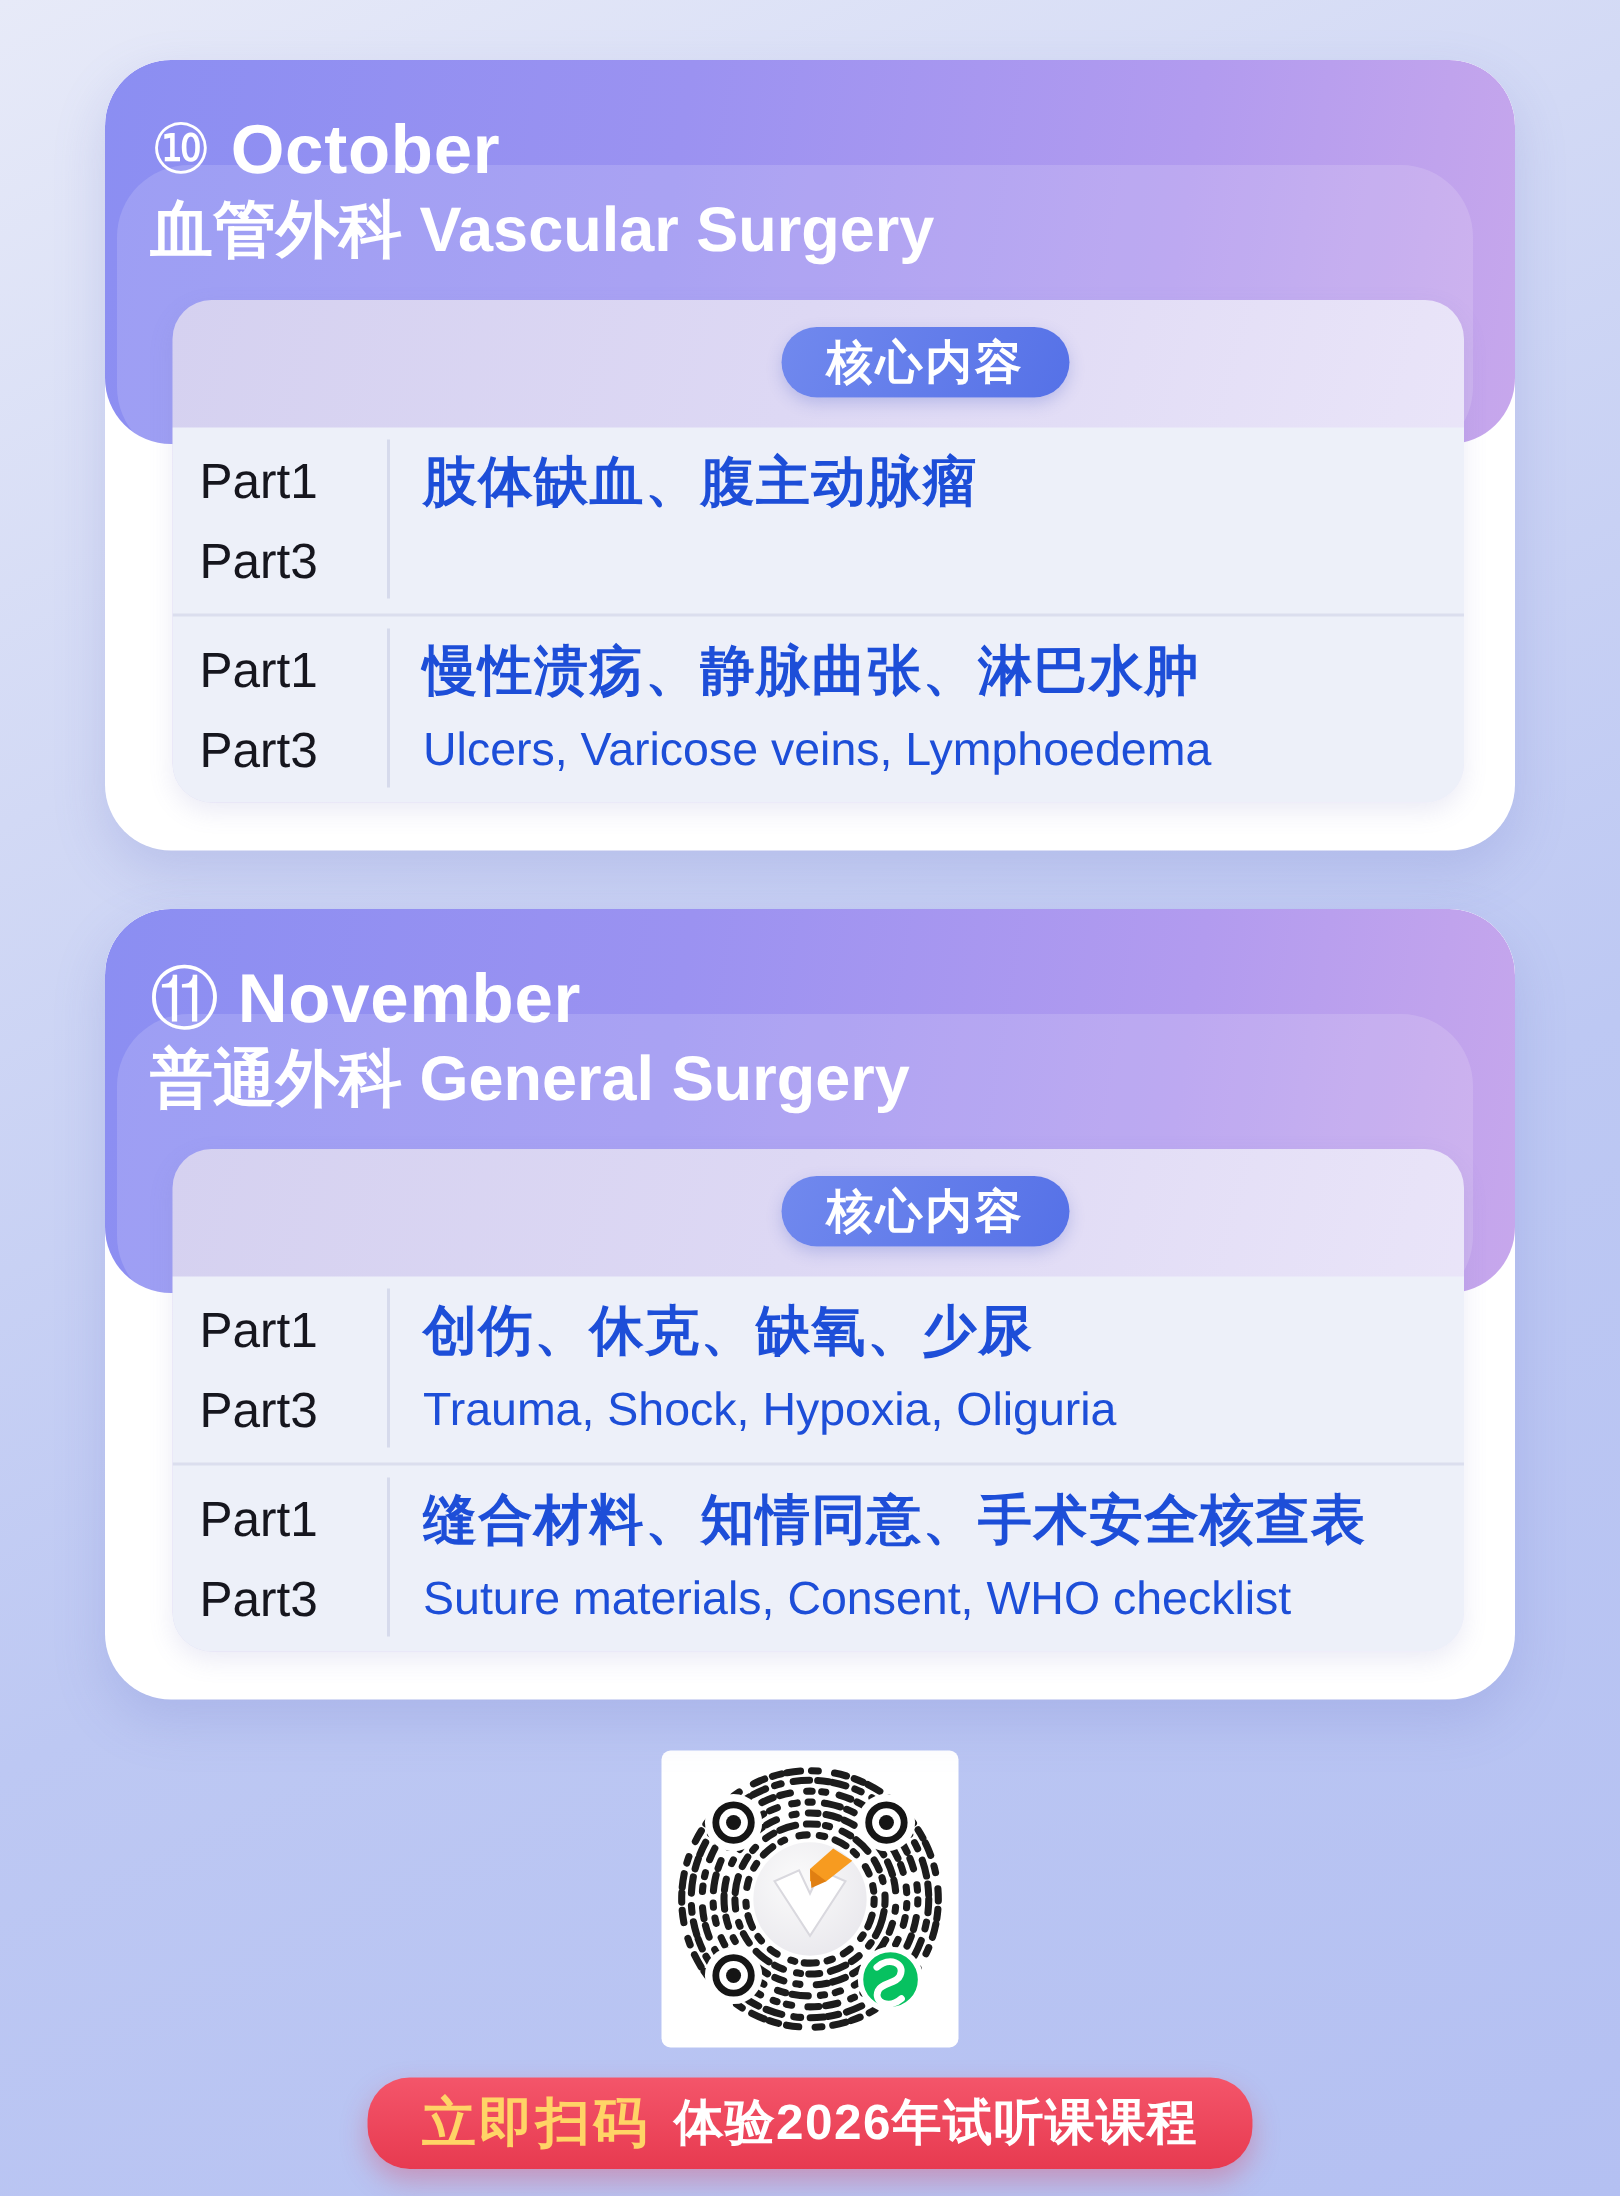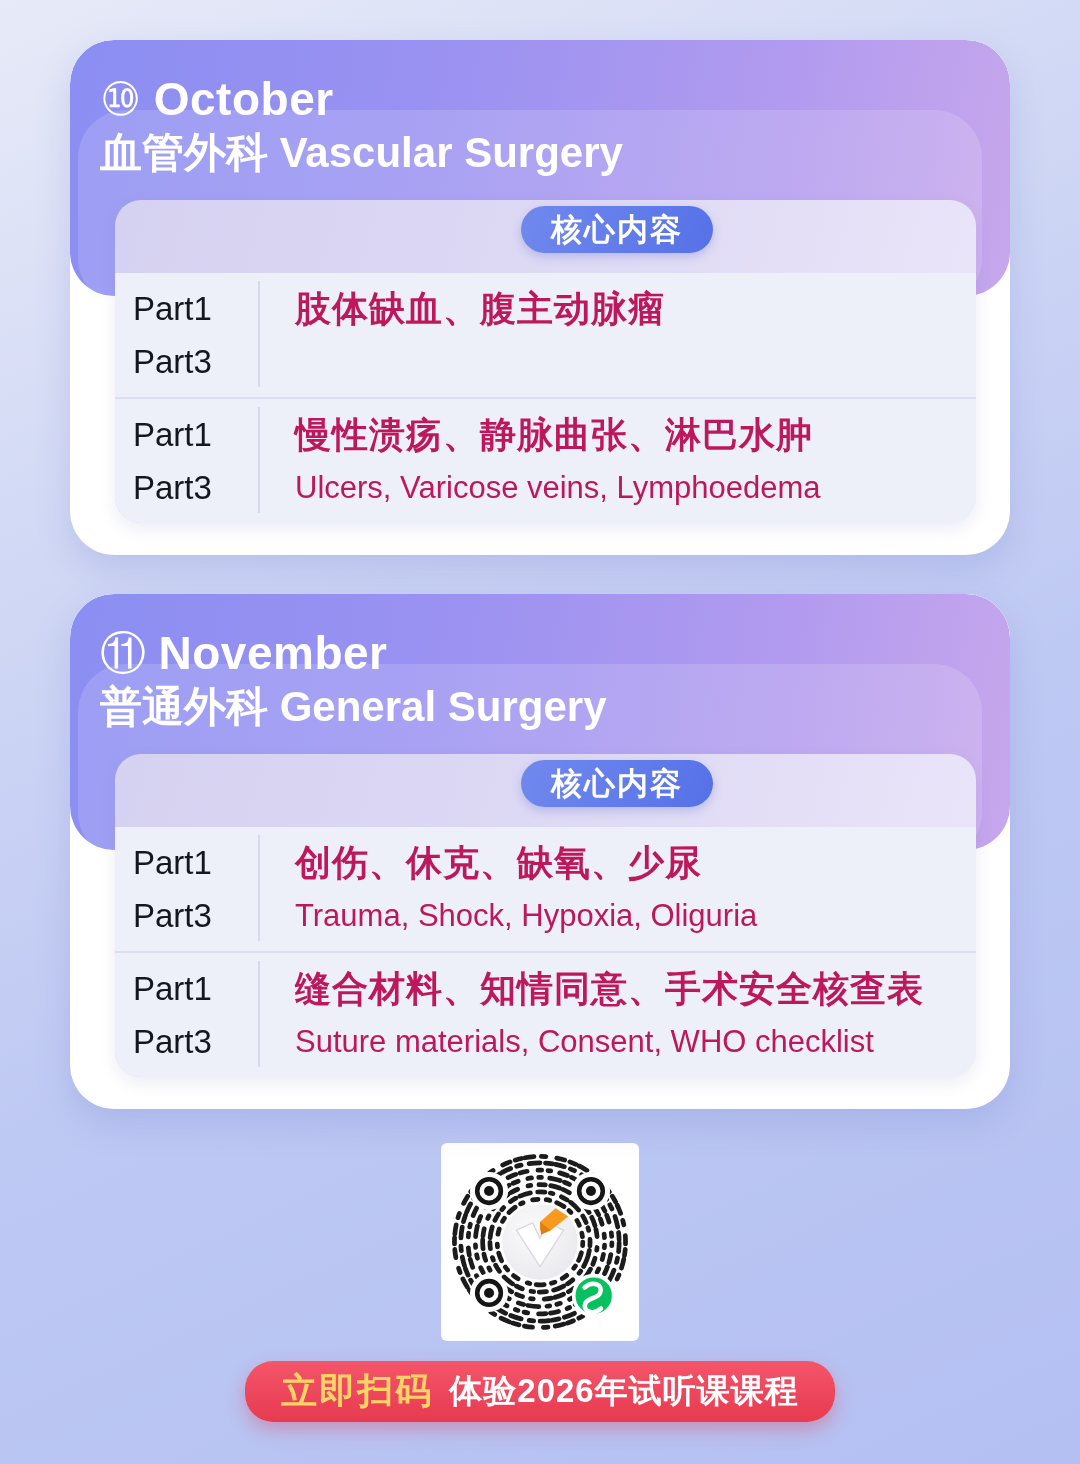--- a/index.html
+++ b/index.html
@@ -29,34 +29,34 @@
   .month-title .line1{font-size:46px;font-weight:700;line-height:50px;letter-spacing:.5px;}
   .month-title .line2{font-size:42px;font-weight:700;line-height:50px;margin-top:4px;}
   .num-icon{margin-right:12px;font-weight:400;}
 
   
   .inner-card{
     position:relative;margin:22px 34px 32px 45px;border-radius:26px;overflow:hidden;
     background:linear-gradient(105deg,#d5d1f0 0%,#ddd8f4 45%,#ebe6f9 100%);
     box-shadow:0 6px 16px rgba(120,120,190,.14);
   }
-  .badge-row{display:flex;justify-content:center;padding:6px 0 20px 143px;}
+  .badge-row{display:flex;justify-content:center;padding:18px 0 20px 143px;}
   .badge{
     display:inline-flex;align-items:center;height:47px;padding:0 30px;border-radius:24px;
     background:linear-gradient(115deg,#7189ee 0%,#5571e7 100%);
     color:#ffffff;font-size:31px;font-weight:700;letter-spacing:2px;
     box-shadow:0 4px 10px rgba(70,90,200,.25);
   }
   .table{background:#edf0f9;}
   .row{display:grid;grid-template-columns:143px 1fr;padding:8px 0 10px;}
   .row + .row{border-top:2px solid #dbdeee;}
   .col-part{padding-left:18px;color:#16161e;}
   .col-part div{font-size:33px;line-height:56px;font-weight:400;}
   .col-part div + div{line-height:50px;}
-  .col-content{border-left:2px solid #d6daec;padding-left:35px;color:#be185d;}
+  .col-content{border-left:2px solid #d6daec;padding-left:22px;color:#1d4ed8;}
   .col-content .cn{font-size:36px;line-height:56px;font-weight:600;letter-spacing:1px;}
   .col-content .en{font-size:31px;line-height:50px;font-weight:400;}
 
   
   .qr-box{
     width:198px;height:198px;margin:34px auto 0;background:#ffffff;border-radius:6px;
     display:flex;align-items:center;justify-content:center;
   }
   .banner{
     margin:20px auto 0;width:fit-content;height:61px;padding:0 36px;border-radius:28px;

